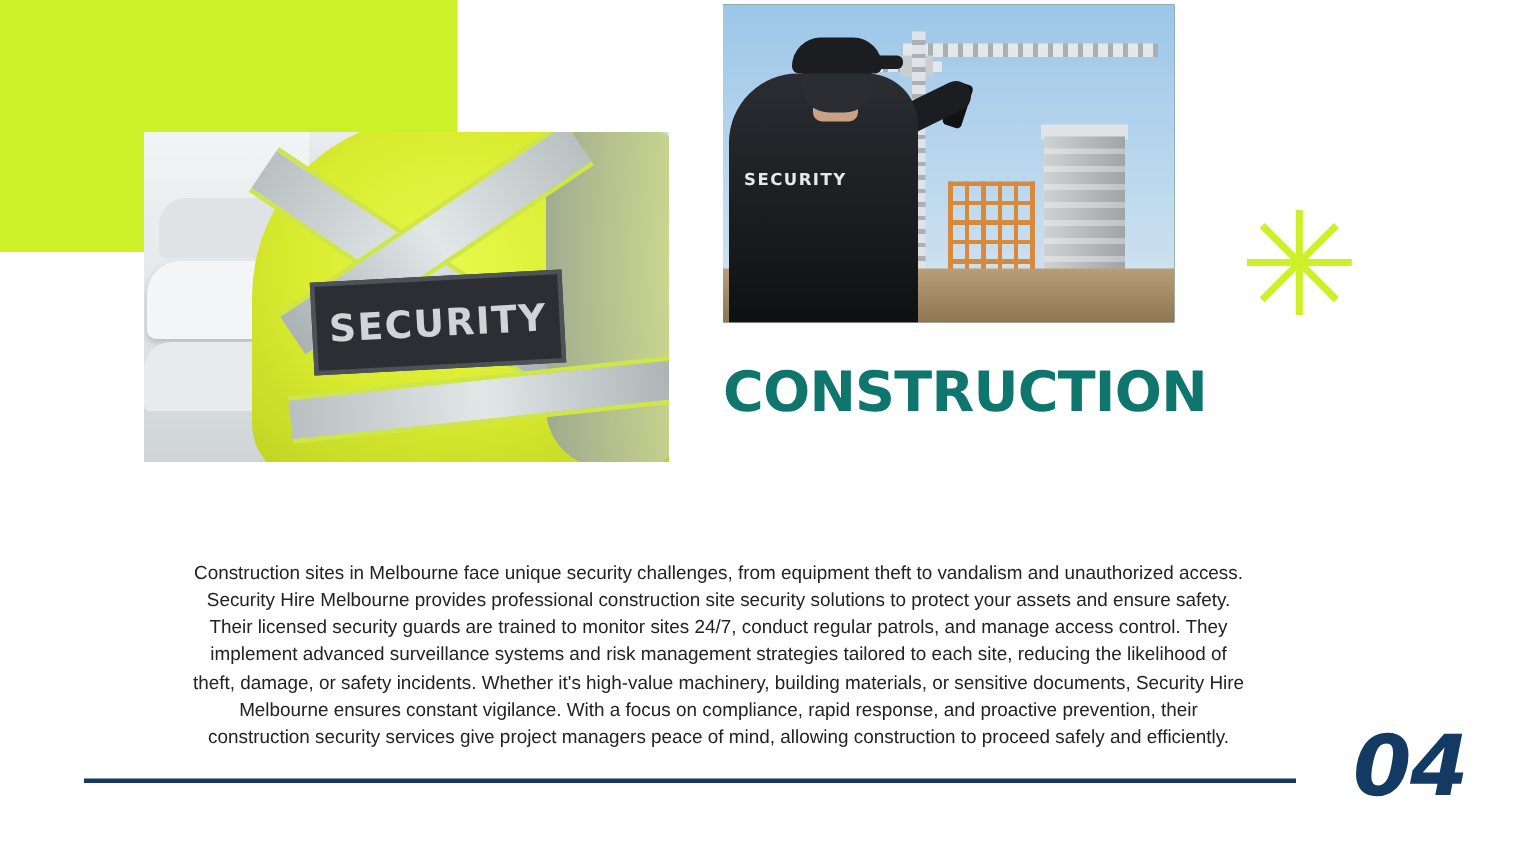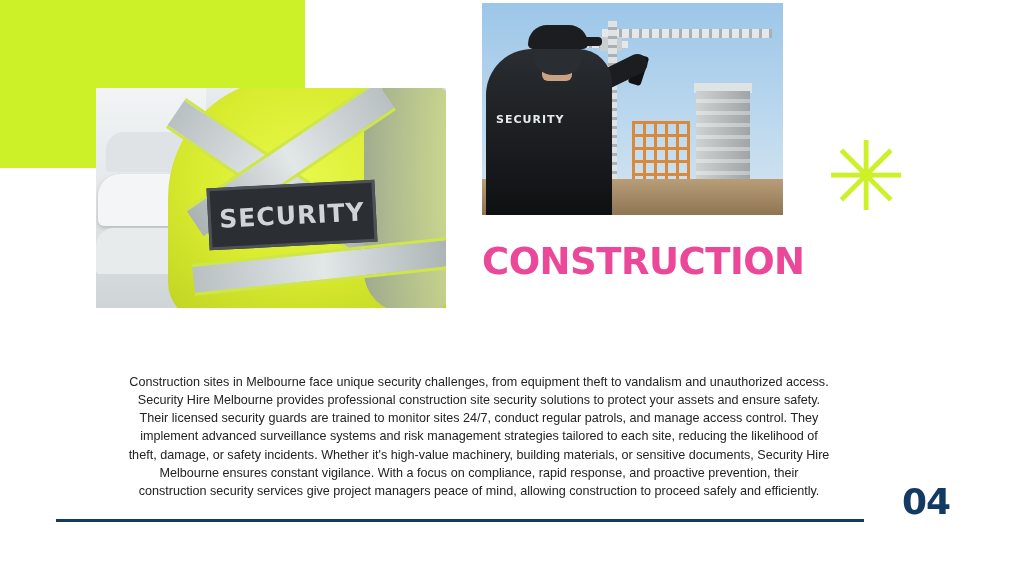--- a/index.html
+++ b/index.html
@@ -210,21 +210,21 @@
     color: #e6e9ea; font-family: "DejaVu Sans", sans-serif;
     font-size: 11px; font-weight: 700; letter-spacing: 1px;
   }
 
   
   .headline {
     position: absolute;
     left: 482px;
     top: 245px;
     width: 420px;
-    color: #ec4899;
+    color: #0f766e;
     font-family: "DejaVu Sans", sans-serif;
     font-weight: 700;
     font-size: 37px;
     line-height: 0.93;
     letter-spacing: -0.5px;
     text-transform: uppercase;
   }
   .headline .l2 { display: block; }
 
   
@@ -248,23 +248,24 @@
     height: 3px;
     background: #123a63;
   }
   .page-number {
     position: absolute;
     left: 902px;
     top: 484px;
     color: #123a63;
     font-family: "DejaVu Sans", sans-serif;
     font-weight: 700;
-    font-size: 36px;
+    font-size: 56px;
     line-height: 1;
     letter-spacing: -1px;
+    font-style: italic;
   }
 </style>
 </head>
 <body>
 
 <div class="green-block"></div>
 
 <div class="photo photo-left">
   <div class="vest-bg"></div>
   <div class="vest-cars">

